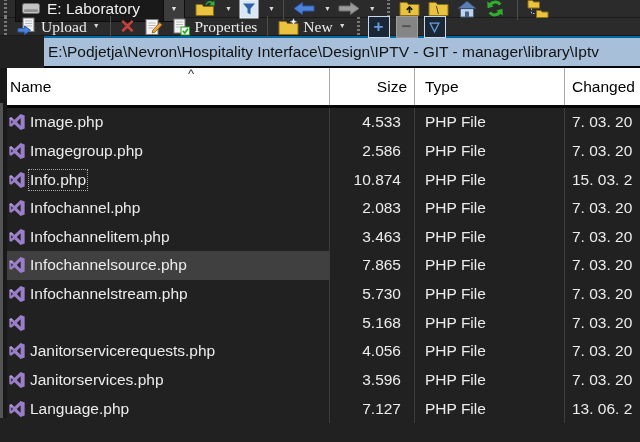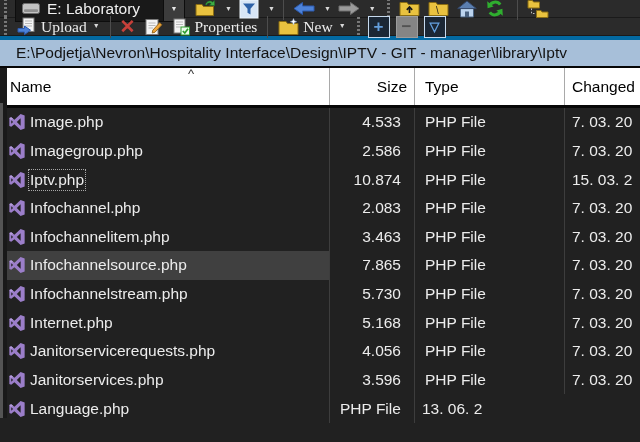--- a/index.html
+++ b/index.html
@@ -44,23 +44,23 @@
     width:22px;height:22px;box-sizing:border-box;margin:0 3px;flex:none;
     display:flex;align-items:center;justify-content:center;
     font-size:17px;font-weight:bold;line-height:1;
   }
   .selbox.blue{border:1px solid #c6daee;background:#1b2735;color:#639fdd}
   .selbox.gray{border:1px solid #9c9c9c;background:#858585;color:#525252}
   .selbox .nabla{font-size:13px}
   
   .pathbar{
     height:32px;box-sizing:border-box;background:#a7bfd9;
-    border-top:4px solid #0369a1;border-bottom:2px solid #060606;
-    display:flex;align-items:center;padding-left:16px;
-    color:#131313;font-size:15.5px;white-space:nowrap;overflow:hidden;
+    border-top:2px solid #0369a1;border-bottom:2px solid #060606;
+    display:flex;align-items:center;padding-left:4px;
+    color:#131313;font-size:15.5px;white-space:nowrap;overflow:hidden;margin-left:44px;
   }
   
   .list{position:relative;height:350px}
   .lheader{
     height:40px;box-sizing:border-box;background:#ffffff;color:#000;
     border-bottom:3px solid #070707;position:relative;
     display:grid;grid-template-columns:330px 85px 150px 1fr;
     font-size:15.5px;align-items:center;
   }
   .lheader .hcell{height:100%;display:flex;align-items:center;box-sizing:border-box;overflow:hidden}
@@ -334,21 +334,21 @@
       <div class="row">
         <div class="cell c-name">
           <span class="icon">
     <svg width="18" height="18" viewBox="0 0 16 16">
       <path d="M11.2 0.8 L14.8 2.2 V13.8 L11.2 15.2 L5.7 10.1 L2.9 12.3 L1.2 11.5 V4.5 L2.9 3.7 L5.7 5.9 Z" fill="#9b7ec9"></path>
       <path d="M11.2 4.7 L7.8 8 L11.2 11.3 Z" fill="#212121"></path>
       <path d="M2.9 6.5 L4.5 8 L2.9 9.5 Z" fill="#212121"></path>
       <path d="M1.2 4.5 L2.9 3.7 L4.5 5 L2.6 6.2 Z" fill="#b49ddb"></path>
     </svg>
   </span>
-          <span class="fname focused">Iptv.php</span>
+          <span class="fname focused">Info.php</span>
         </div>
         <div class="cell c-size">10.874</div>
         <div class="cell c-type">PHP File</div>
         <div class="cell c-changed">15. 03. 2</div>
       </div>
       <div class="row">
         <div class="cell c-name">
           <span class="icon">
     <svg width="18" height="18" viewBox="0 0 16 16">
       <path d="M11.2 0.8 L14.8 2.2 V13.8 L11.2 15.2 L5.7 10.1 L2.9 12.3 L1.2 11.5 V4.5 L2.9 3.7 L5.7 5.9 Z" fill="#9b7ec9"></path>
@@ -414,21 +414,20 @@
       <div class="row">
         <div class="cell c-name">
           <span class="icon">
     <svg width="18" height="18" viewBox="0 0 16 16">
       <path d="M11.2 0.8 L14.8 2.2 V13.8 L11.2 15.2 L5.7 10.1 L2.9 12.3 L1.2 11.5 V4.5 L2.9 3.7 L5.7 5.9 Z" fill="#9b7ec9"></path>
       <path d="M11.2 4.7 L7.8 8 L11.2 11.3 Z" fill="#212121"></path>
       <path d="M2.9 6.5 L4.5 8 L2.9 9.5 Z" fill="#212121"></path>
       <path d="M1.2 4.5 L2.9 3.7 L4.5 5 L2.6 6.2 Z" fill="#b49ddb"></path>
     </svg>
   </span>
-          <span class="fname">Internet.php</span>
         </div>
         <div class="cell c-size">5.168</div>
         <div class="cell c-type">PHP File</div>
         <div class="cell c-changed">7. 03. 20</div>
       </div>
       <div class="row">
         <div class="cell c-name">
           <span class="icon">
     <svg width="18" height="18" viewBox="0 0 16 16">
       <path d="M11.2 0.8 L14.8 2.2 V13.8 L11.2 15.2 L5.7 10.1 L2.9 12.3 L1.2 11.5 V4.5 L2.9 3.7 L5.7 5.9 Z" fill="#9b7ec9"></path>
@@ -464,17 +463,18 @@
           <span class="icon">
     <svg width="18" height="18" viewBox="0 0 16 16">
       <path d="M11.2 0.8 L14.8 2.2 V13.8 L11.2 15.2 L5.7 10.1 L2.9 12.3 L1.2 11.5 V4.5 L2.9 3.7 L5.7 5.9 Z" fill="#9b7ec9"></path>
       <path d="M11.2 4.7 L7.8 8 L11.2 11.3 Z" fill="#212121"></path>
       <path d="M2.9 6.5 L4.5 8 L2.9 9.5 Z" fill="#212121"></path>
       <path d="M1.2 4.5 L2.9 3.7 L4.5 5 L2.6 6.2 Z" fill="#b49ddb"></path>
     </svg>
   </span>
           <span class="fname">Language.php</span>
         </div>
+        <div class="cell c-size">7.127</div>
         <div class="cell c-type">PHP File</div>
         <div class="cell c-changed">13. 06. 2</div>
       </div>
     </div>
 </div>
 
 </body></html>

